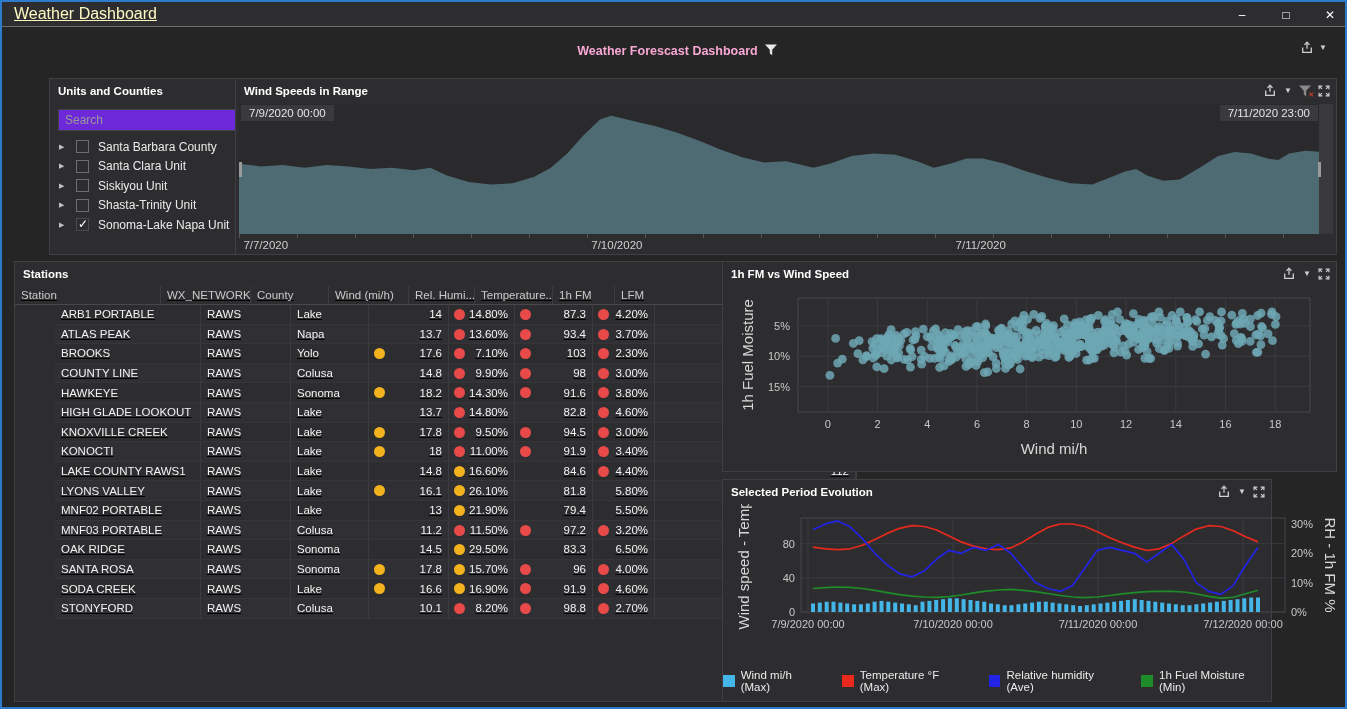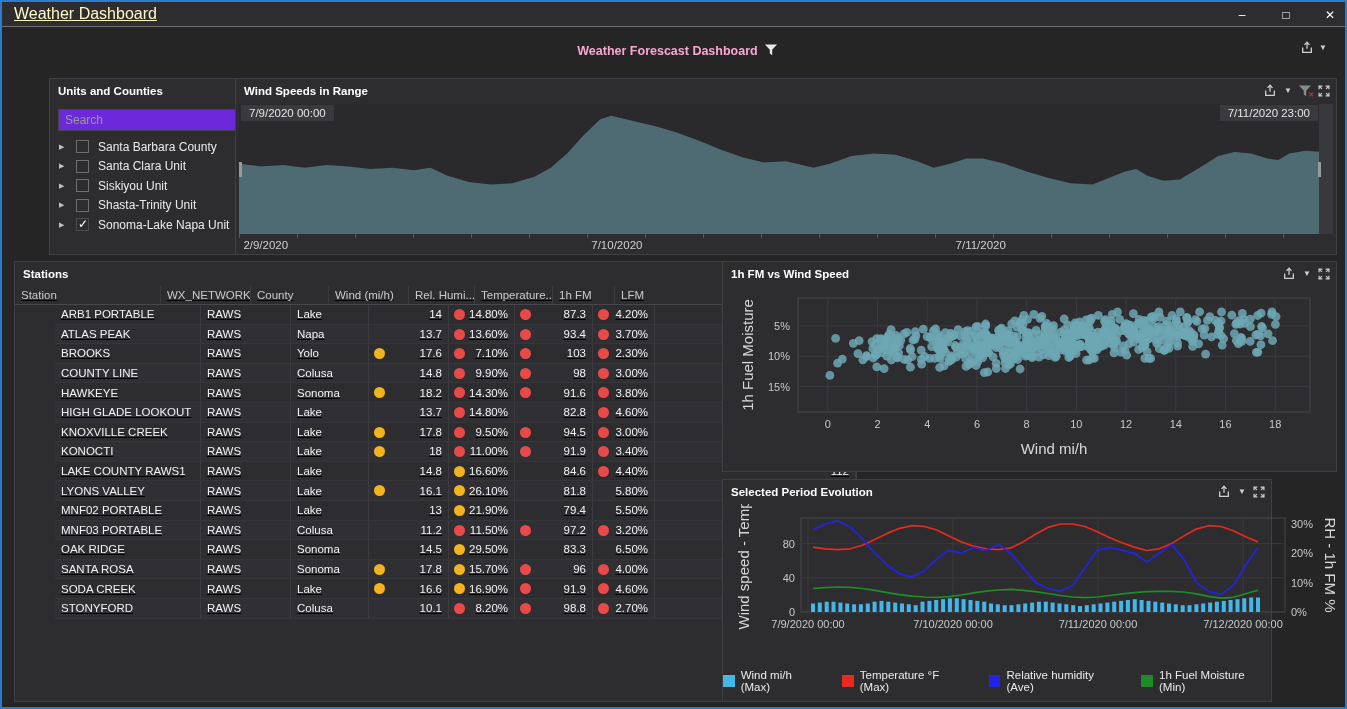--- a/index.html
+++ b/index.html
@@ -181,21 +181,21 @@
         <span class="chip chipL">7/9/2020 00:00</span>
         <span class="chip chipR">7/11/2020 23:00</span>
         <div class="dimR"></div>
         <div class="handle hL"></div>
         <div class="handle hR"></div>
         <svg id="windsvg" viewBox="0 0 1094 132" width="100%" height="100%" preserveAspectRatio="none">
             <polygon points="0,132 0.0,60.7 21.9,63.4 43.8,62.0 65.6,64.7 87.5,62.0 109.4,63.4 131.3,66.0 153.2,64.7 175.0,67.3 191.4,64.7 207.9,72.6 229.7,79.2 251.6,81.8 273.5,80.5 295.4,73.9 311.8,64.7 328.2,50.2 344.6,31.7 361.0,15.8 372.0,11.9 382.9,14.5 399.3,18.5 415.7,22.4 437.6,29.0 459.5,37.0 481.4,46.2 503.2,54.1 525.1,59.4 547.0,58.1 557.9,60.7 574.4,64.7 590.8,60.7 612.6,52.8 634.5,50.2 656.4,51.5 678.3,58.1 694.7,64.7 711.1,60.7 727.5,55.4 743.9,55.4 765.8,60.7 787.7,68.6 809.6,75.2 831.4,80.5 853.3,81.8 869.7,75.2 886.1,68.6 897.1,66.0 908.0,72.6 924.4,77.9 940.8,76.6 962.7,63.4 979.1,52.8 995.5,48.8 1012.0,50.2 1028.4,55.4 1039.3,56.8 1050.2,50.2 1066.6,47.5 1083.1,48.8 1094.0,48.8 1094,132" fill="#4e6b74"></polygon>
           </svg>
       </div>
       <div class="wind-axis" id="windaxis">
-          <span class="xl" style="left: 0.4%;">2/9/2020</span>
+          <span class="xl" style="left: 0.4%;">7/7/2020</span>
           <span class="xl" style="left: 32.2%;">7/10/2020</span>
           <span class="xl" style="left: 65.5%;">7/11/2020</span>
         </div>
     </div>
 
     <div class="panel" id="stations">
       <div class="phead">
         <span class="ptitle">Stations</span>
         <div class="picons">
           <span class="icon">

